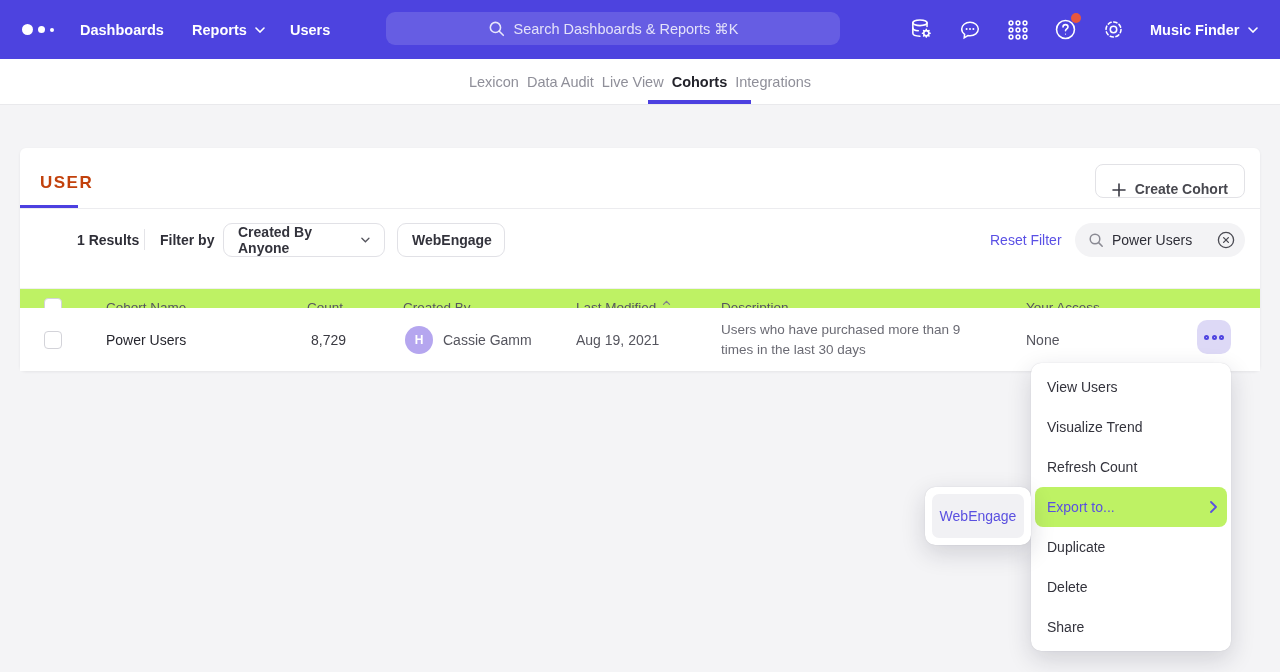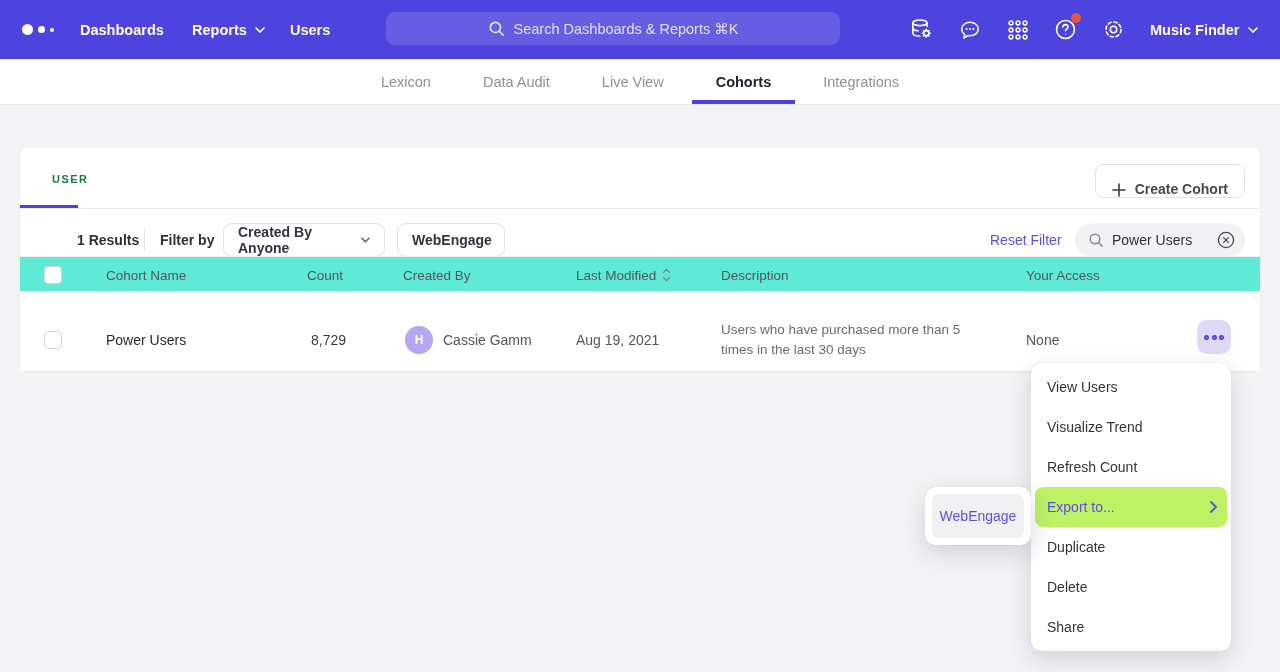--- a/index.html
+++ b/index.html
@@ -18,31 +18,31 @@
                background:rgba(255,255,255,0.14); border-radius:9px; display:flex; align-items:center;
                justify-content:center; gap:9px; color:rgba(255,255,255,0.82); font-size:14.5px; cursor:text;text-align:right; }
   .topicon { position:absolute; top:16px; width:27px; height:27px; display:flex; align-items:center;
              justify-content:center; cursor:pointer; }
   .reddot { position:absolute; right:-2px; top:-3px; width:10px; height:10px; border-radius:50%; background:#E8563F; }
   .project { position:absolute; left:1150px; top:0; height:59px; display:flex; align-items:center; gap:9px;
              color:#fff; font-size:14.5px; font-weight:700; cursor:pointer; }
 
   
   .subnav { position:absolute; left:0; top:59px; width:100%; height:46px; background:#fff;
-            border-bottom:1px solid #E9E9EC; display:flex; justify-content:center; align-items:stretch; gap:44px; }
+            border-bottom:1px solid #E9E9EC; display:flex; justify-content:center; align-items:stretch; }
   .tab { position:relative; display:flex; align-items:center; padding:0 4px; color:#8F8F99;
          font-size:14.5px; cursor:pointer; }
   .tab.active { color:#23232B; font-weight:600; }
   .tab.active::after { content:""; position:absolute; left:-20px; right:-20px; bottom:0; height:4px; background:#4C40E0; }
 
   
   .card { position:absolute; left:20px; top:148px; width:1240px; height:223px; background:#fff;
           border-radius:6px; box-shadow:0 1px 3px rgba(25,25,40,0.07); }
-  .user-tab { position:absolute; left:32px; top:25px; font-size:11px; font-weight:700;
-              letter-spacing:1.5px; color:#15803d; cursor:pointer; }
+  .user-tab { position:absolute; left:20px; top:25px; font-size:17px; font-weight:700;
+              letter-spacing:1.5px; color:#c2410c; cursor:pointer; }
   .user-underline { position:absolute; left:0; top:57px; width:58px; height:3px; background:#4C40E0; }
   .card-divider { position:absolute; left:0; top:60px; width:100%; height:1px; background:#ECECEF; }
   .create-btn { position:absolute; right:15px; top:16px; height:34px; padding:0 16px;
                 border:1px solid #E2E2E6; border-radius:8px; background:#fff; display:flex; align-items:flex-end;
                 gap:9px; font-size:14px; font-weight:600; color:#48484F; cursor:pointer; }
 
   
   .results { position:absolute; left:57px; top:84px; font-size:14px; font-weight:700; color:#2F2F38; }
   .vdivider { position:absolute; left:124px; top:81px; width:1px; height:21px; background:#E4E4E8; }
   .filterby { position:absolute; left:140px; top:84px; font-size:14px; font-weight:700; color:#2F2F38; }
@@ -50,21 +50,21 @@
           display:flex; align-items:center; gap:10px; padding:0 14px; font-size:14px; font-weight:600;
           color:#33333C; cursor:pointer; }
   .reset { position:absolute; left:970px; top:84px; font-size:14px; color:#5A50E5; cursor:pointer; }
   .searchpill { position:absolute; left:1055px; top:75px; width:170px; height:34px; background:#F3F3F5;
                 border-radius:17px; display:flex; align-items:center; gap:8px; padding:0 10px 0 13px; }
   .searchpill input { border:none; outline:none; background:transparent; width:92px; font-size:14px;
                       color:#2E2E37; font-family:inherit; }
   .clearbtn { display:flex; cursor:pointer; margin-left:auto; }
 
   
-  .thead { position:absolute; left:0; top:108px; width:100%; height:36px; background:#5eead4;
+  .thead { position:absolute; left:0; top:140px; width:100%; height:28px; background:#bef264;
            border-top:1px solid #EFEFF2; border-bottom:1px solid #EFEFF2; }
   .th { position:absolute; top:0; height:36px; display:flex; align-items:center; gap:6px;
         font-size:13.5px; color:#55555E; }
   .trow { position:absolute; left:0; top:160px; width:100%; height:63px; background:#fff; }
   .td { position:absolute; top:0; height:63px; display:flex; align-items:center; font-size:14px; color:#55555E; }
   .checkbox { width:18px; height:18px; border:1.5px solid #D3D3D9; border-radius:4px; background:#fff; cursor:pointer; }
   .cohort-name { color:#26262E; }
   .avatar { width:28px; height:28px; border-radius:50%; background:#B5A6EF; color:#fff; font-size:12px;
             font-weight:700; display:flex; align-items:center; justify-content:center; }
   .desc { font-size:13.5px; color:#6B6B74; line-height:19.5px; width:252px; }
@@ -242,21 +242,21 @@
         <span class="checkbox"></span>
       </div>
       <div class="td cohort-name" style="left:86px">Power Users</div>
       <div class="td" style="left:291px; color:#3A3A42">8,729</div>
       <div class="td" style="left:385px; gap:10px">
         <span class="avatar">H</span>
         <span>Cassie Gamm</span>
       </div>
       <div class="td" style="left:556px">Aug 19, 2021</div>
       <div class="td" style="left:701px">
-        <span class="desc">Users who have purchased more than 5 times in the last 30 days</span>
+        <span class="desc">Users who have purchased more than 9 times in the last 30 days</span>
       </div>
       <div class="td" style="left:1006px">None</div>
       <div class="dots-btn">
         <i></i>
           <i></i>
           <i></i>
       </div>
     </div>
   </section>
 

